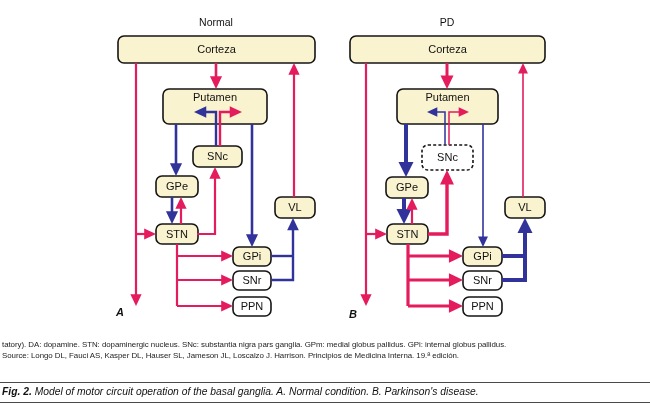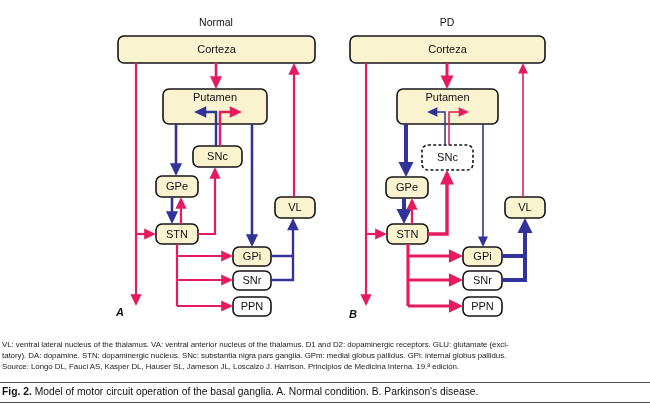--- a/index.html
+++ b/index.html
@@ -13,21 +13,21 @@
   .nlabel{font-family:"Liberation Sans",sans-serif;font-size:11px;fill:#111;text-anchor:middle;}
   .ptitle{font-family:"Liberation Sans",sans-serif;font-size:10.5px;fill:#111;text-anchor:middle;}
   .plabel{font-family:"Liberation Sans",sans-serif;font-size:11px;font-weight:bold;font-style:italic;fill:#111;text-anchor:middle;}
   .edge{fill:none;stroke-linejoin:miter;stroke-linecap:butt;}
   #legend{position:absolute;left:2px;top:340px;width:646px;font-size:7.9px;line-height:10.8px;
           color:#1c1c1c;letter-spacing:-0.05px;}
   #legend div{white-space:nowrap;}
   #legend .it{}
   #figcap-rule-top{position:absolute;left:0;top:382px;width:650px;border-top:1.2px solid #4a4a4a;}
   #figcap-rule-bottom{position:absolute;left:0;top:402px;width:650px;border-top:1.2px solid #4a4a4a;}
-  #figcap{position:absolute;left:2px;top:386px;width:646px;font-size:10.3px;color:#111;white-space:nowrap;}
+  #figcap{position:absolute;left:2px;top:386px;width:646px;font-size:10.3px;color:#111;white-space:nowrap;font-style:italic;}
   #figcap b{font-weight:bold;}
 </style>
 </head>
 <body>
 
 <div id="stage">
   <svg id="diagram" width="650" height="336" viewBox="0 0 650 336">
       <g>
         <g>
           <rect x="118" y="36" width="197" height="27" rx="6" ry="6" class="box fill-cream"></rect>
@@ -167,21 +167,20 @@
         <path d="M408,306 L449.96,306" class="edge" stroke="#E41B5C" stroke-width="3.2"></path>
         <polygon points="463,306 448.96,312.72 448.96,299.28" fill="#E41B5C"></polygon>
         <path d="M502,256 L525,256" class="edge" stroke="#32329B" stroke-width="4"></path>
         <path d="M502,280 L525,280 L525,232" class="edge" stroke="#32329B" stroke-width="4"></path>
         <polygon points="525,218 532.5,233 517.5,233" fill="#32329B"></polygon>
         <text x="447" y="26" class="ptitle">PD</text>
         <text x="353" y="318" class="plabel">B</text>
       </g>
     </svg>
   <div id="legend">
-      <div><span>VL: ventral lateral nucleus of the thalamus. VA: ventral anterior nucleus of the thalamus. D1 and D2: dopaminergic receptors. GLU: glutamate (exci-</span></div>
       <div><span>tatory). DA: dopamine. STN: dopaminergic nucleus. SNc: </span><span class="it">substantia nigra</span><span> pars ganglia. GPm: medial </span><span class="it">globus pallidus</span><span>. GPi: internal </span><span class="it">globus pallidus</span><span>.</span></div>
       <div><span>Source: Longo DL, Fauci AS, Kasper DL, Hauser SL, Jameson JL, Loscalzo J. Harrison. Principios de Medicina Interna. 19.ª edición.</span></div>
     </div>
   <div id="figcap-rule-top"></div>
   <div id="figcap">
     <b>Fig. 2.</b>
     <span>Model of motor circuit operation of the basal ganglia. A. Normal condition. B. Parkinson's disease.</span>
   </div>
   <div id="figcap-rule-bottom"></div>
 </div>

